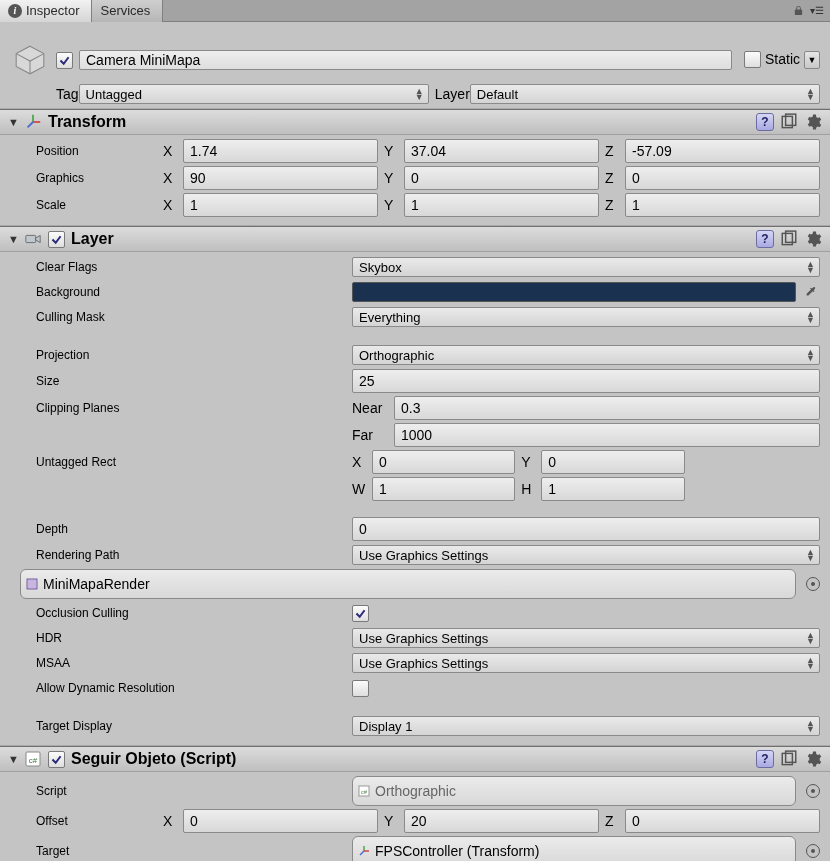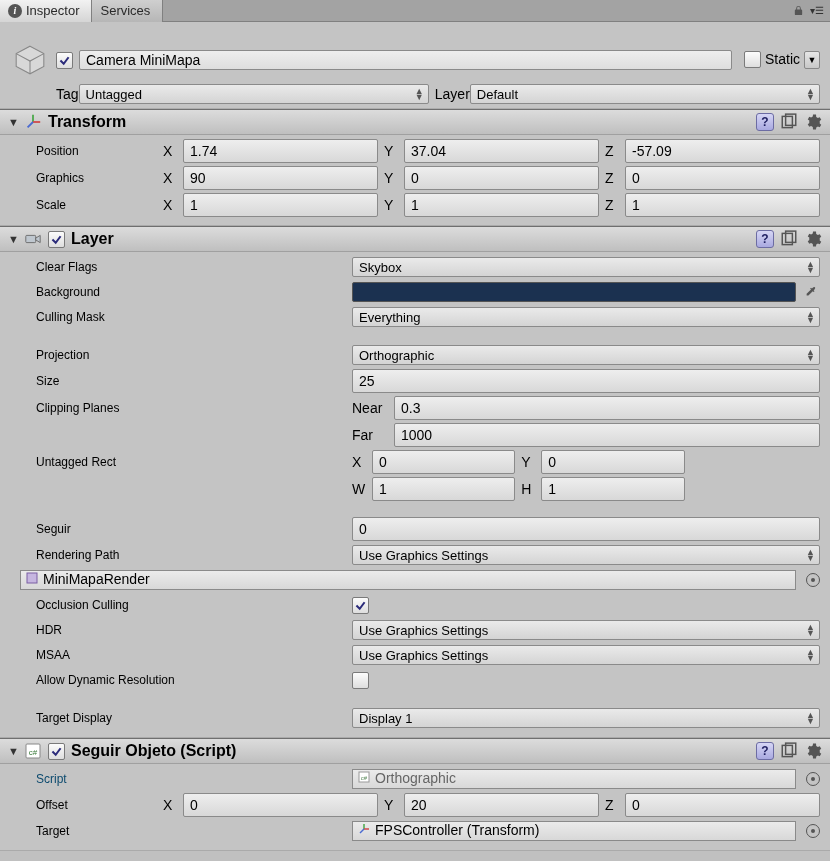--- a/index.html
+++ b/index.html
@@ -203,25 +203,25 @@
     flex:1;
     height:20px;
     border:1px solid #555;
     background:#1b3150;
     border-radius:2px;
   }
   .eyedrop { width:18px;height:18px; display:flex;align-items:center;justify-content:center;}
   .eyedrop svg{width:14px;height:14px;}
   .obj-ref {
     flex:1;
-    height:20px;
+    height:30px;
     border:1px solid #8a8a8a;
     background: linear-gradient(#ebebeb,#d8d8d8);
-    border-radius:0;
-    display:flex;align-items:flex-start;
+    border-radius:6px;
+    display:flex;align-items:center;
     padding:0 4px;
     gap:4px;
     font-size:14px;
     position:relative;
   }
   .obj-ref .mini-icon { width:14px;height:14px;display:flex;align-items:center;justify-content:center;}
   .obj-ref .mini-icon svg{width:12px;height:12px;}
   .target-circle {
     width:14px;height:14px;border-radius:50%;
     border:1px solid #555;
@@ -455,21 +455,21 @@
       <div class="fields">
         <span class="axis-label">W</span>
         <input class="text-input" value="1" style="">
         <span class="axis-label">H</span>
         <input class="text-input" value="1" style="">
         <div style="flex:1"></div>
       </div>
     </div>
     <div class="spacer-row"></div>
     <div class="prop-row">
-      <span class="label">Seguir</span>
+      <span class="label">Depth</span>
       <div class="fields">
         <input class="text-input" value="0" style="">
       </div>
     </div>
     <div class="prop-row">
       <span class="label">Rendering Path</span>
       <div class="fields">
         <div class="select-field">
           <span>Use Graphics Settings</span>
             <span class="arrows">▲<br>▼</span>
@@ -561,21 +561,21 @@
         </span>
       <span class="tool-btn">
           <svg class="gear-icon" viewBox="0 0 24 24" fill="#555">
             <path d="M12 8a4 4 0 1 0 0 8 4 4 0 0 0 0-8zm9 4a8.9 8.9 0 0 0-.1-1.3l2.1-1.6-2-3.5-2.5 1a9 9 0 0 0-2.2-1.3L16 2h-4l-.3 2.7a9 9 0 0 0-2.2 1.3l-2.5-1-2 3.5 2.1 1.6A8.9 8.9 0 0 0 7 12c0 .4 0 .9.1 1.3L5 14.9l2 3.5 2.5-1a9 9 0 0 0 2.2 1.3L12 22h4l.3-2.7a9 9 0 0 0 2.2-1.3l2.5 1 2-3.5-2.1-1.6c.1-.4.1-.9.1-1.3z"></path>
           </svg>
         </span>
     </div>
   </div>
   <div class="component-body">
     <div class="prop-row">
-      <span class="label" style="color:#0c4a6e">Script</span>
+      <span class="label" style="color:#000000">Script</span>
       <div class="fields">
         <div class="obj-ref" style="color:#666">
           <span class="mini-icon">
               <svg viewBox="0 0 12 12">
                 <rect x="1" y="1" width="10" height="10" fill="#fff" stroke="#999"></rect>
                 <text x="6" y="9" font-size="6" text-anchor="middle" fill="#5a8a5a">c#</text>
               </svg>
             </span>
           <span>Orthographic</span>
         </div>

